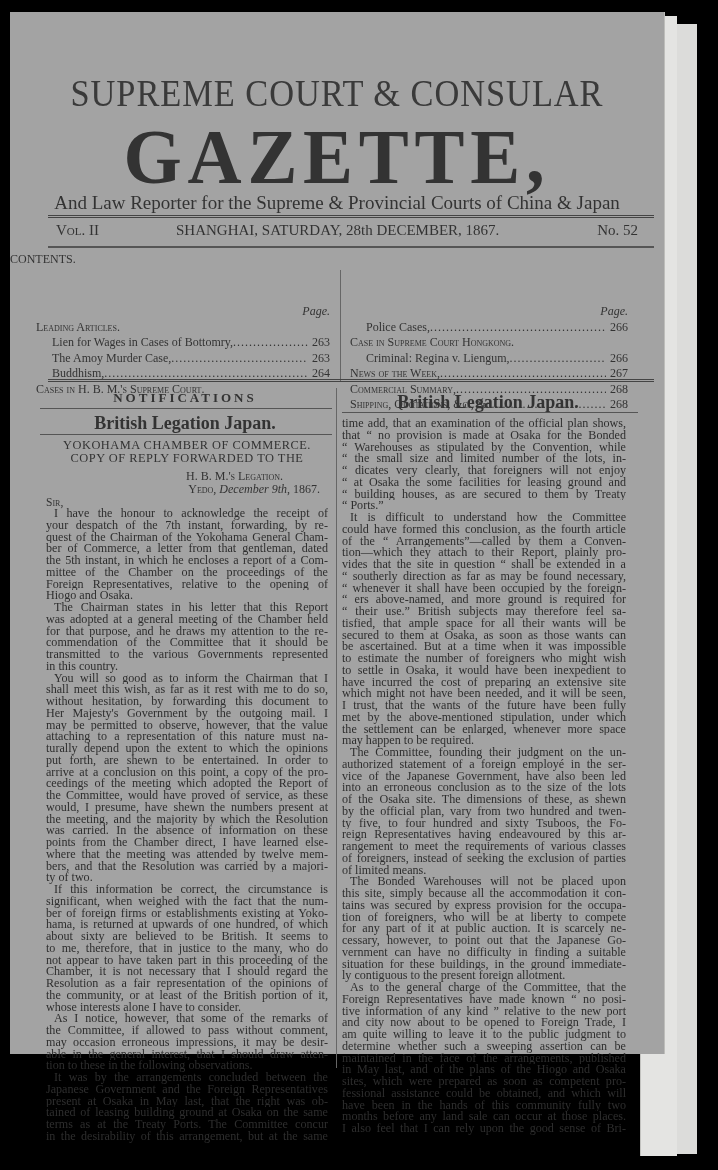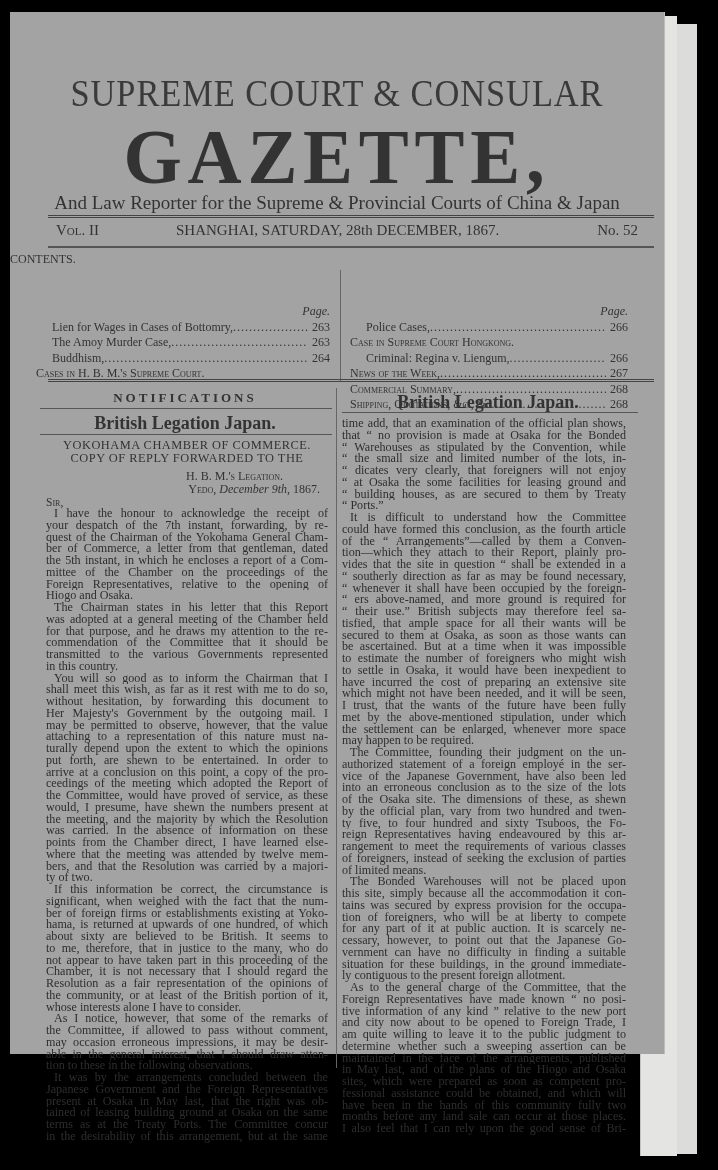--- a/index.html
+++ b/index.html
@@ -83,20 +83,23 @@
       <span class="dateline">SHANGHAI, SATURDAY, 28th DECEMBER, 1867.</span>
       <span class="num">No. 52</span>
     </div>
     <div class="rule" style="top:234px;left:38px;width:606px;border-top:2px solid #555;"></div>
 
     <div class="contents-head" style="top:240px;">CONTENTS.</div>
 
     <div class="toc-col left" style="left:26px;top:258px;">
       <div class="toc-page-label">Page.</div>
       <div id="toc-left">
+          <div class="toc-row">
+            <span class="t sc">Leading Articles.</span>
+          </div>
           <div class="toc-row indent">
             <span class="t">Lien for Wages in Cases of Bottomry,</span>
             <span class="dots"></span>
             <span class="p">263</span>
           </div>
           <div class="toc-row indent">
             <span class="t">The Amoy Murder Case,</span>
             <span class="dots"></span>
             <span class="p">263</span>
           </div>

